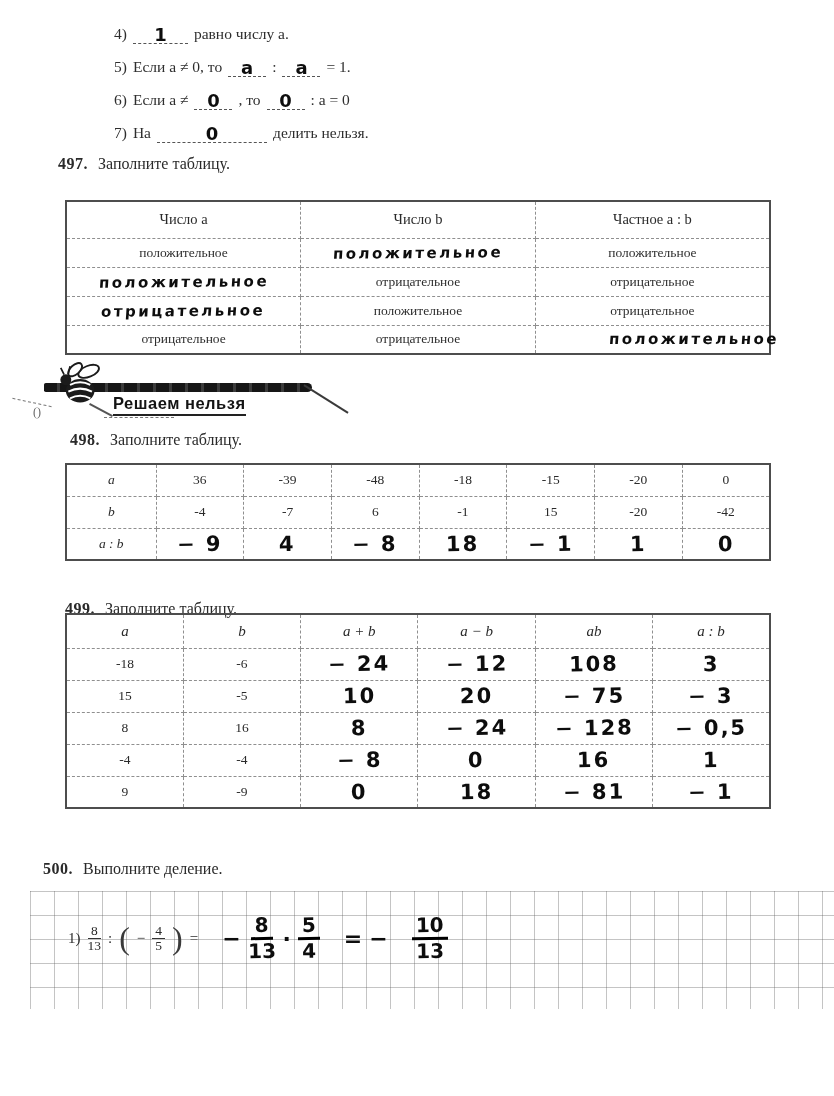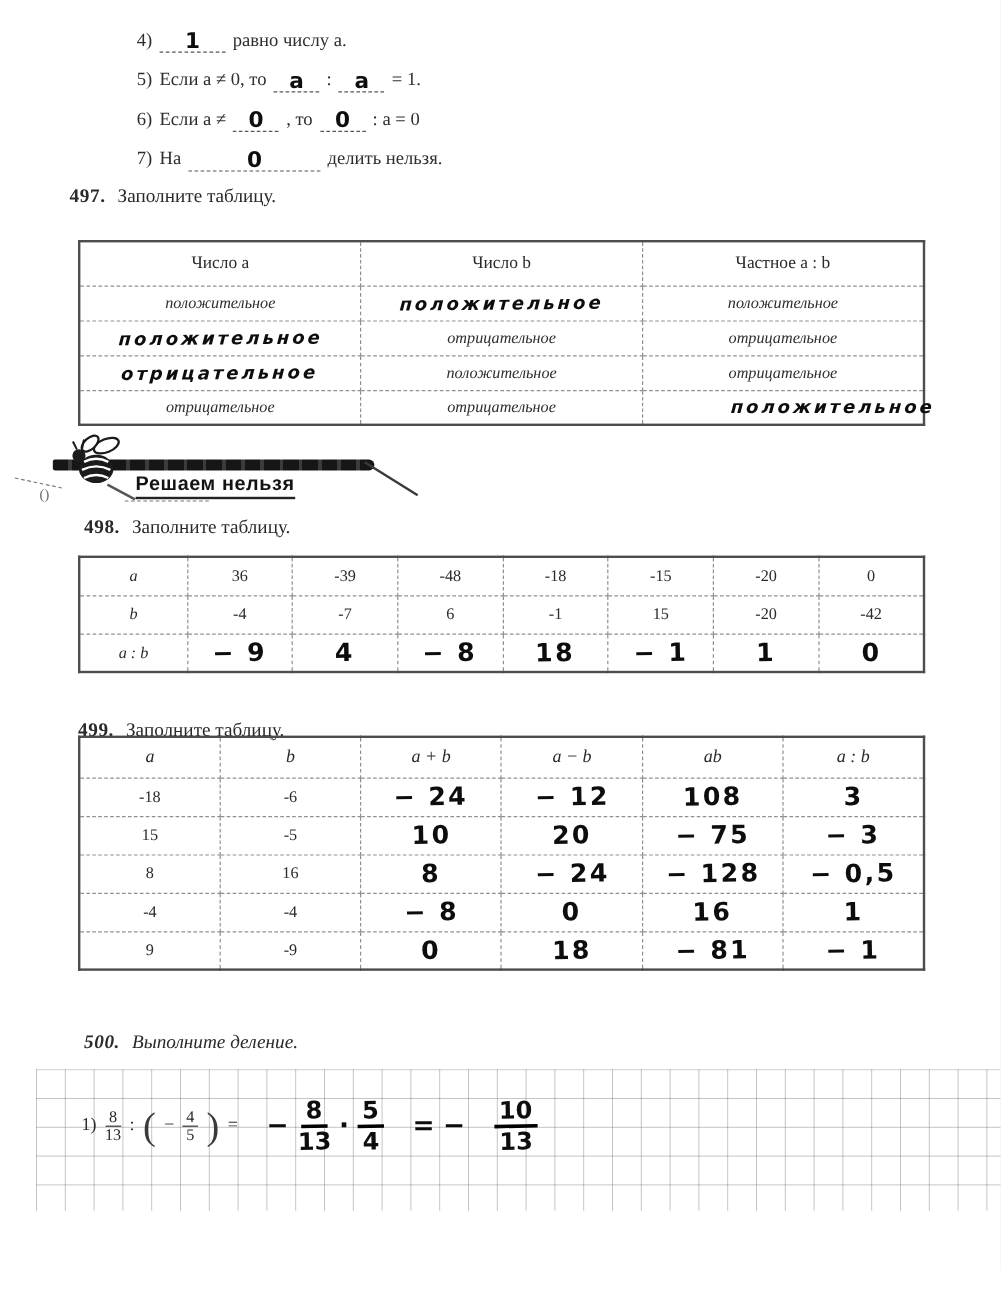--- a/index.html
+++ b/index.html
@@ -31,21 +31,21 @@
   .blank-w110 { min-width:110px; }
   
   table { border-collapse:collapse; table-layout:fixed; width:100%; }
   .wb-table { position:absolute; left:65px; width:706px; }
   .wb-table td, .wb-table th {
     border:1px dashed #8f8f8f; text-align:center; vertical-align:middle;
     font-size:13.5px; overflow:visible; padding:0 2px;
   }
   .wb-table table { border:2px solid #4d4d4d; }
   .t497 th { height:37px; font-size:14.5px; font-weight:normal; }
-  .t497 td { height:29px;font-style:italic; }
+  .t497 td { height:29px; }
   .t498 td { height:32px; }
   .t499 th { height:34px; font-weight:normal; font-style:italic; font-size:15px; }
   .t499 td { height:32px; }
   .var { font-style:italic; }
   .cell-hw-word { font-size:15px; }
   .overflow-right { transform:translateX(42px) skewX(-4deg); }
   
   .banner-bar {
     position:absolute; left:44px; top:383px; width:268px; height:9px;
     background:repeating-linear-gradient(90deg,#161616 0 13px,#3b3b3b 13px 16px);
@@ -271,21 +271,21 @@
         <td>-9</td>
         <td><span class="hw hw-num">0</span></td>
         <td><span class="hw hw-num">18</span></td>
         <td><span class="hw hw-num">− 81</span></td>
         <td><span class="hw hw-num">− 1</span></td>
       </tr>
     </tbody>
       </table>
   </div>
 
-  <div class="prob-head" style="left:70px; top:860px;font-style:italic;">
+  <div class="prob-head" style="left:43px; top:860px;">
     <span class="prob-num">500.</span><span class="prob-title">Выполните деление.</span>
   </div>
   <div class="grid">
     <div class="equation">
       <span class="printed eq-printed">1)</span>
       <span class="frac frac-printed">
         <span class="fnum">8</span>
         <span class="fden">13</span>
       </span>
       <span class="printed eq-printed">:</span>

